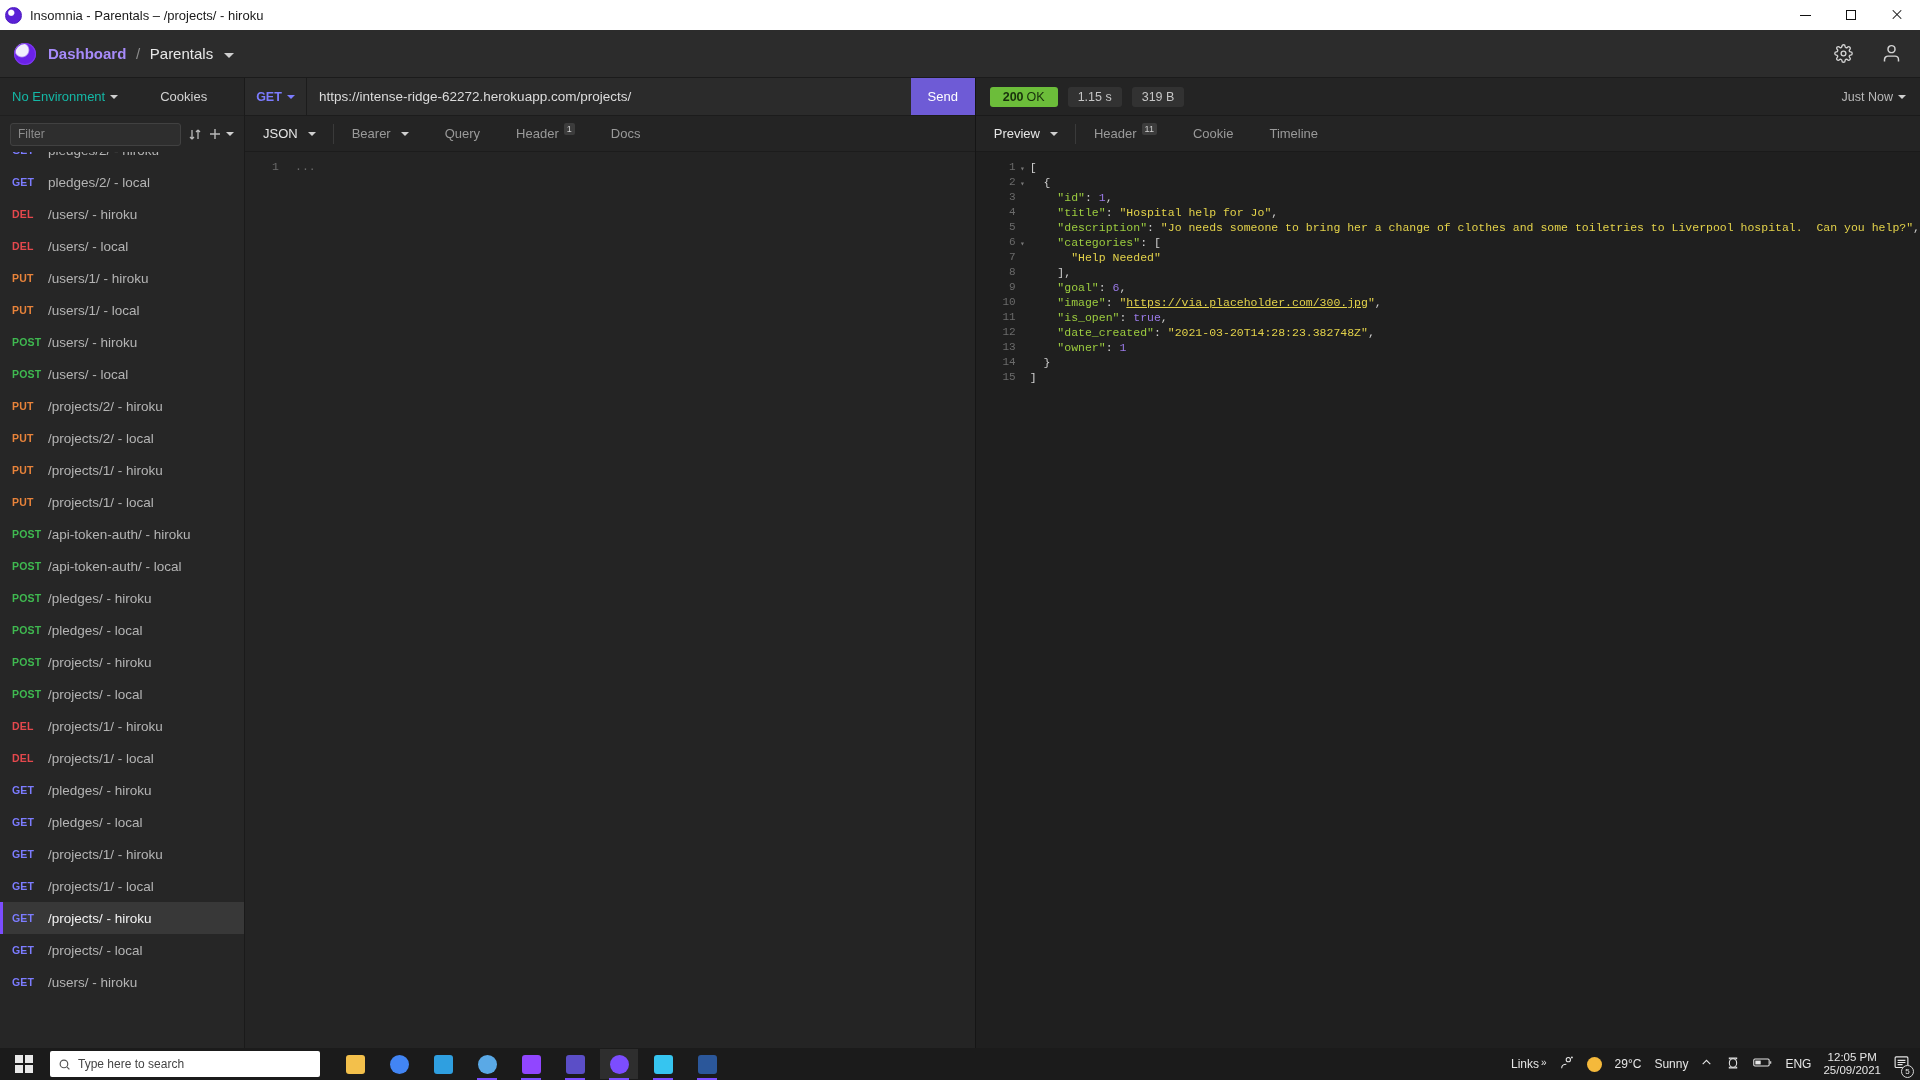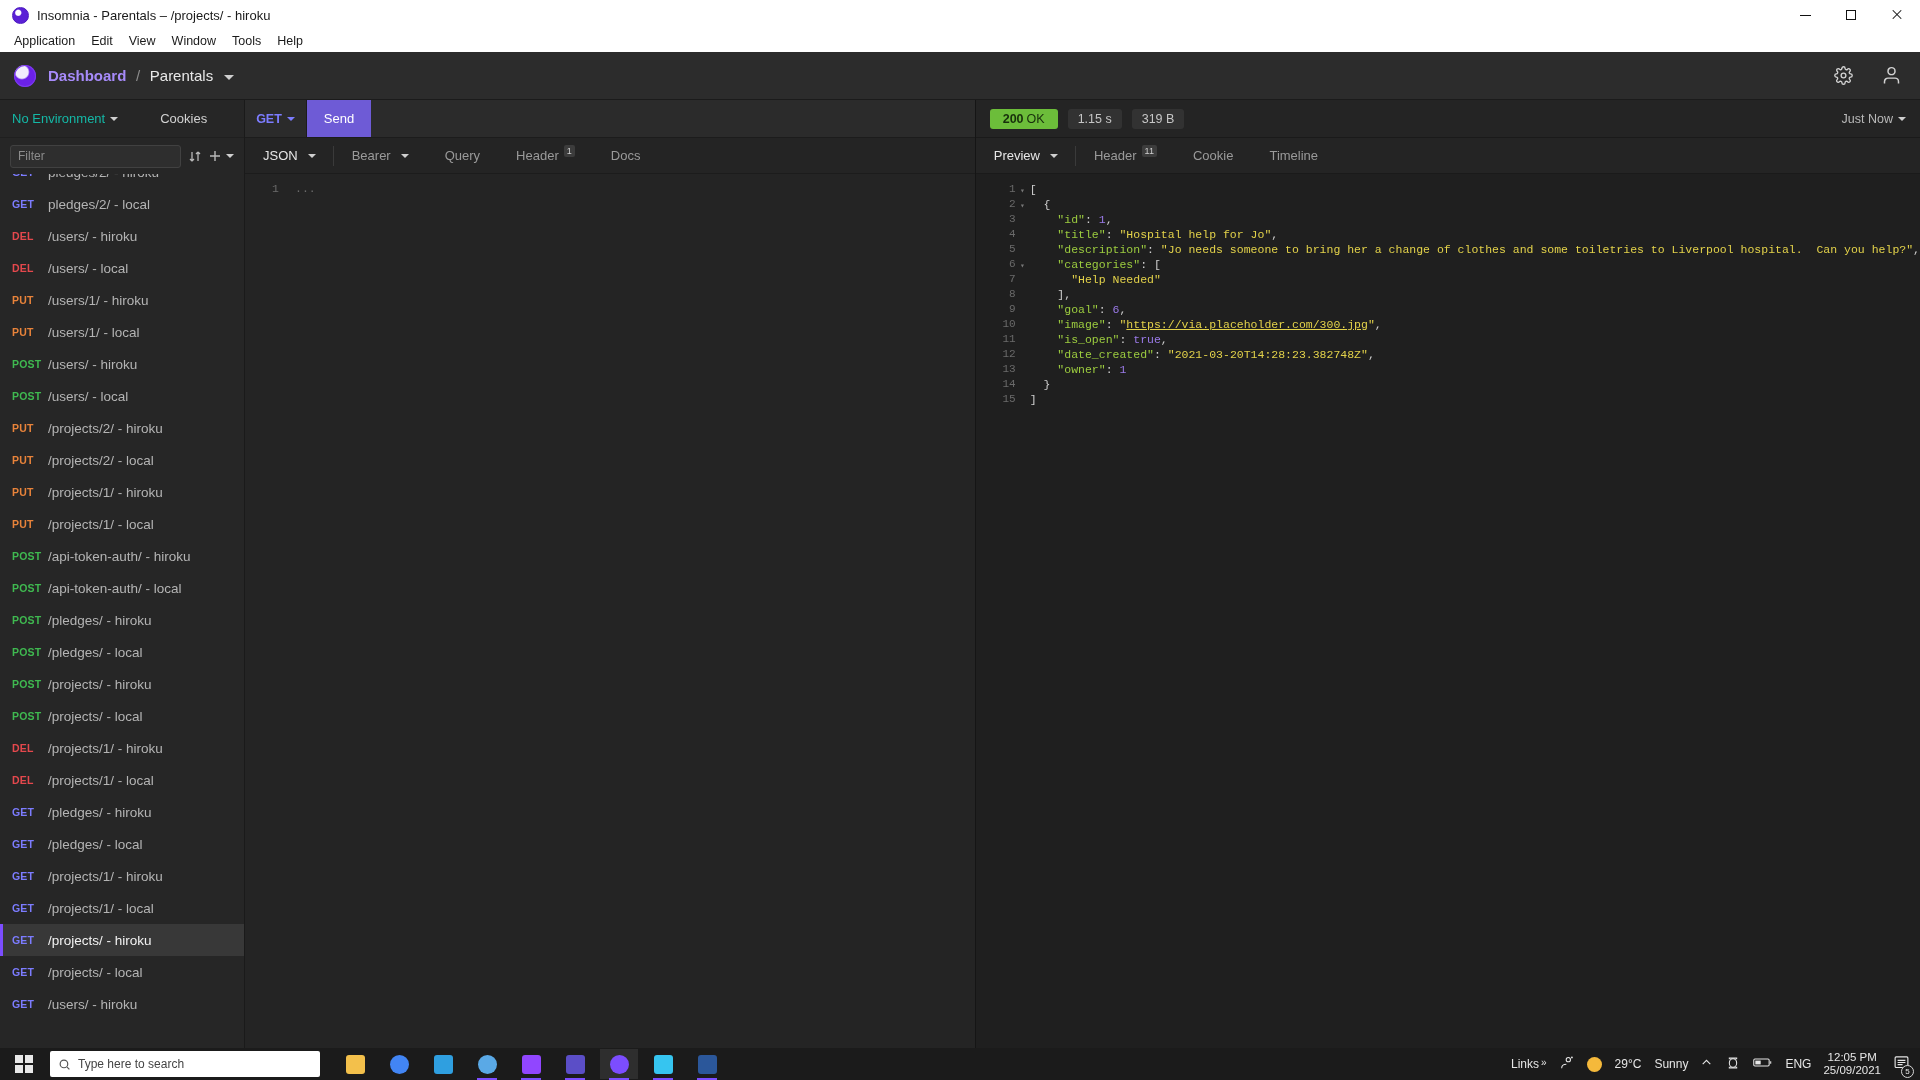--- a/index.html
+++ b/index.html
@@ -10,21 +10,21 @@
     font-family: "Liberation Sans", sans-serif;
     font-size: 13px;
     color: #d8d8d8;
     -webkit-font-smoothing: antialiased;
   }
   .app { position: relative; width: 1920px; height: 1080px; }
 
   
   .titlebar {
     height: 30px; background: #ffffff; display: flex; align-items: center;
-    padding-left: 12px; color: #1a1a1a; font-size: 13px;
+    padding-left: 5px; color: #1a1a1a; font-size: 13px;
   }
   .tb-logo {
     width: 17px; height: 17px; border-radius: 50%;
     background: radial-gradient(circle at 35% 32%, #ffffff 0 18%, #5b21d6 26% 100%);
     border: 1px solid #4a18c0; margin-right: 8px; flex: none;
   }
   .tb-title { flex: 1; white-space: nowrap; overflow: hidden; }
   .tb-btns { display: flex; height: 30px; }
   .tb-btn {
     width: 46px; height: 30px; display: flex; align-items: center; justify-content: center;
@@ -205,28 +205,20 @@
         </div>
       <div class="tb-btn">
           <span class="glyph-max"></span>
         </div>
       <div class="tb-btn close">
           <span class="glyph-close"></span>
         </div>
     </div>
   </div>
 
-  <div class="menubar">
-    <div class="mi">Application</div>
-    <div class="mi">Edit</div>
-    <div class="mi">View</div>
-    <div class="mi">Window</div>
-    <div class="mi">Tools</div>
-    <div class="mi">Help</div>
-  </div>
 
   <div class="ins-header">
     <div class="ins-logo"></div>
     <div>
       <span class="crumb-link">Dashboard</span>
       <span class="crumb-sep">/</span>
       <span class="crumb-cur">Parentals</span>
       <span class="caret"></span>
     </div>
     <div class="hdr-right">
@@ -378,20 +370,21 @@
           </div>
         </div>
     </div>
 
     <div class="req-pane">
       <div class="url-row">
         <div class="method-sel">
           <span>GET</span>
           <span class="caret sm"></span>
         </div>
+        <input class="url-input" value="https://intense-ridge-62272.herokuapp.com/projects/" style="">
         <button class="send-btn">Send</button>
       </div>
       <div class="tabs-row">
           <div class="tab sel divider-after">
             <span>JSON</span>
             <span class="caret sm"></span>
           </div>
           <div class="tab">
             <span>Bearer</span>
             <span class="caret sm"></span>

